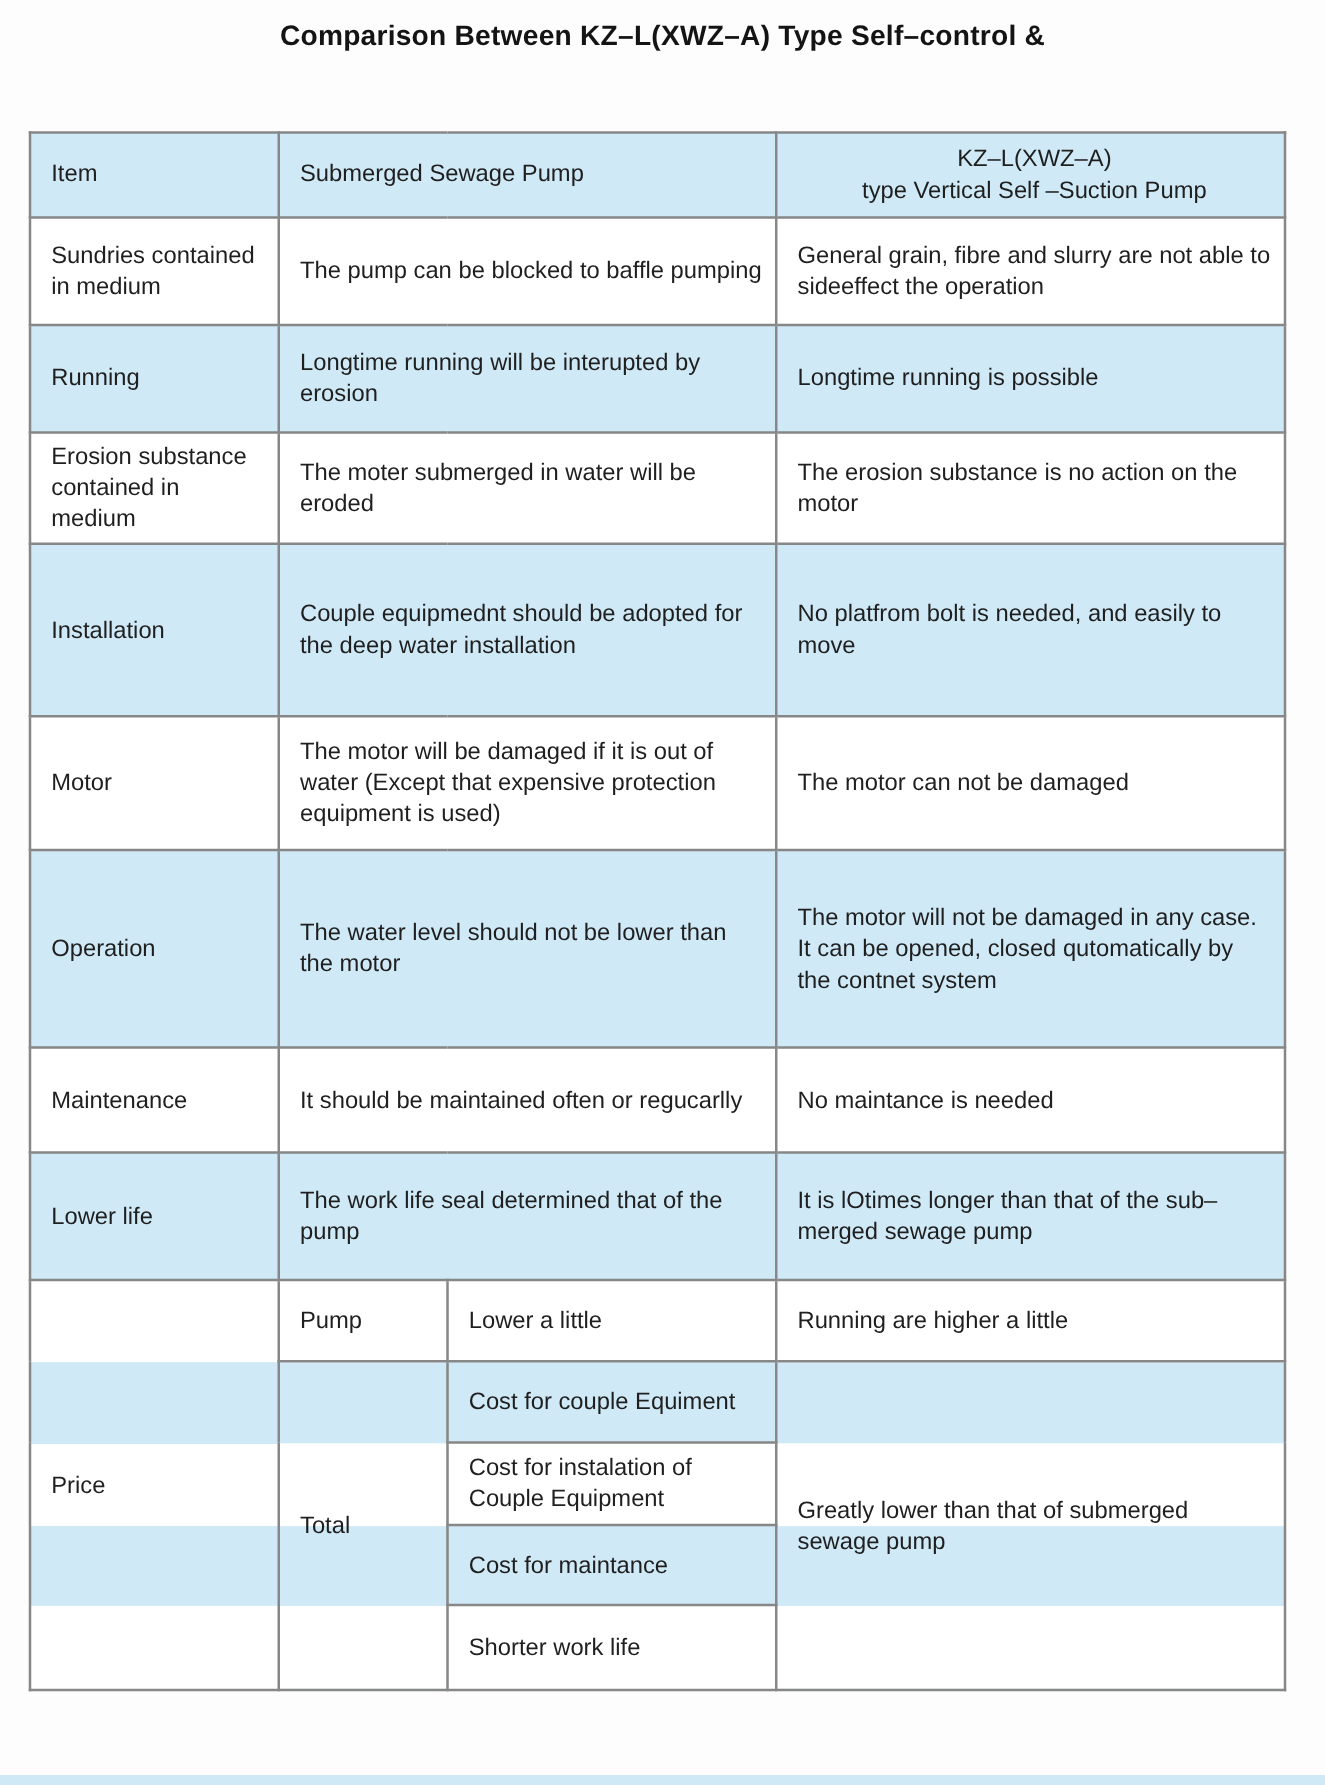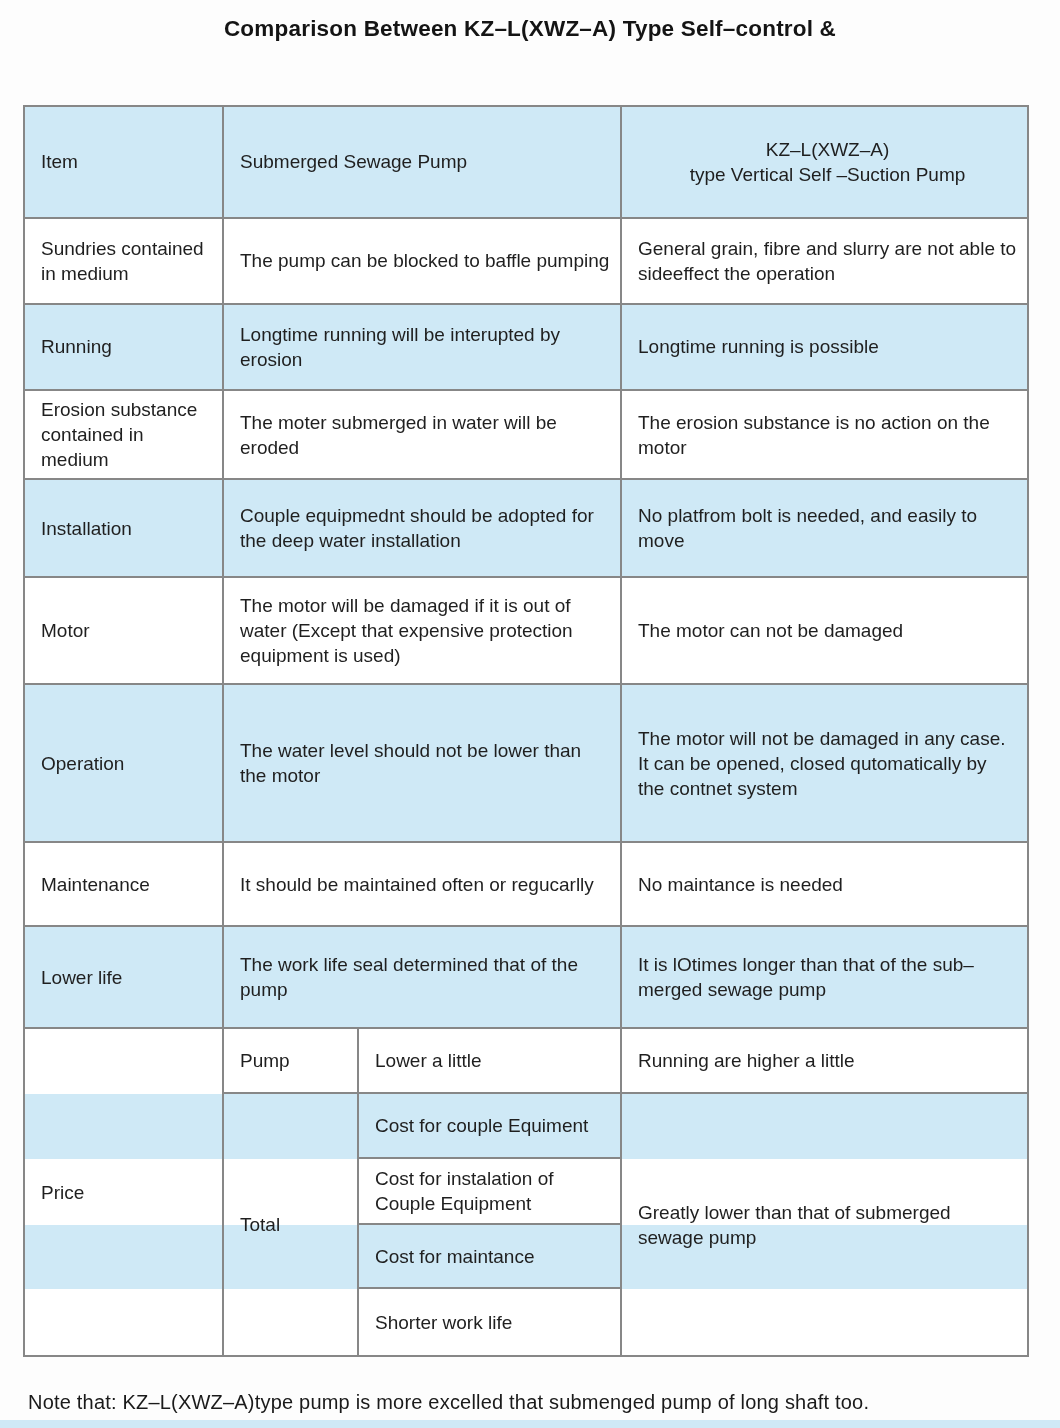--- a/index.html
+++ b/index.html
@@ -85,21 +85,21 @@
 
   <table class="cmp">
     <colgroup>
       <col style="width:199px">
         <col style="width:135px">
         <col style="width:263px">
         <col style="width:407px">
     </colgroup>
 
     <tbody>
-        <tr class="blue" style="height:112px">
+        <tr class="blue" style="height:68px">
       <td class="center">Item</td>
       <td class="center" colspan="2">Submerged Sewage Pump</td>
       <td class="center">
         <span class="hdr-line">KZ–L(XWZ–A)</span>
         <span class="hdr-line">type Vertical Self –Suction Pump</span>
       </td>
     </tr>
 
     <tr class="white" style="height:86px">
       <td class="center">Sundries contained in medium</td>
@@ -112,21 +112,21 @@
       <td colspan="2">Longtime running will be interupted by erosion</td>
       <td class="c3">Longtime running is possible</td>
     </tr>
 
     <tr class="white" style="height:88px">
       <td class="center">Erosion substance contained in medium</td>
       <td colspan="2">The moter submerged in water will be eroded</td>
       <td class="c3">The erosion substance is no action on the motor</td>
     </tr>
 
-    <tr class="blue" style="height:98px">
+    <tr class="blue" style="height:138px">
       <td class="center">Installation</td>
       <td colspan="2">Couple equipmednt should be adopted for the deep water installation</td>
       <td class="c3">No platfrom bolt is needed, and easily to move</td>
     </tr>
 
     <tr class="white" style="height:107px">
       <td class="center">Motor</td>
       <td colspan="2">The motor will be damaged if it is out of water (Except that expensive protection equipment is used)</td>
       <td class="c3">The motor can not be damaged</td>
     </tr>
@@ -169,17 +169,16 @@
     <tr style="height:64px">
       <td class="bg-blue">Cost for maintance</td>
     </tr>
 
     <tr style="height:68px">
       <td class="bg-white">Shorter work life</td>
     </tr>
   </tbody>
     </table>
 
-  <div class="note">Note that: KZ–L(XWZ–A)type pump is more excelled that submenged pump of long shaft too.</div>
 
   <div class="bottom-strip"></div>
 
 </div>
 
 </body></html>

